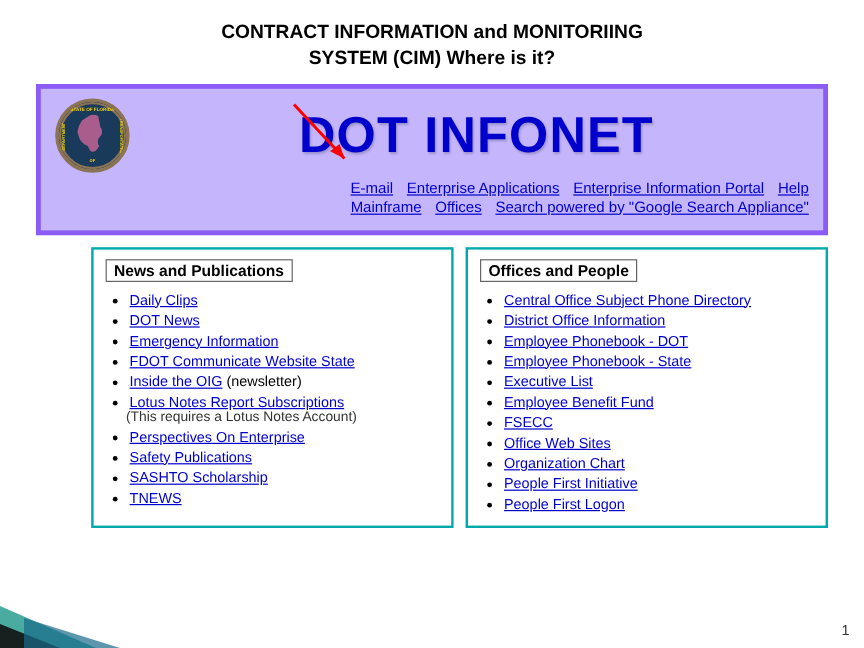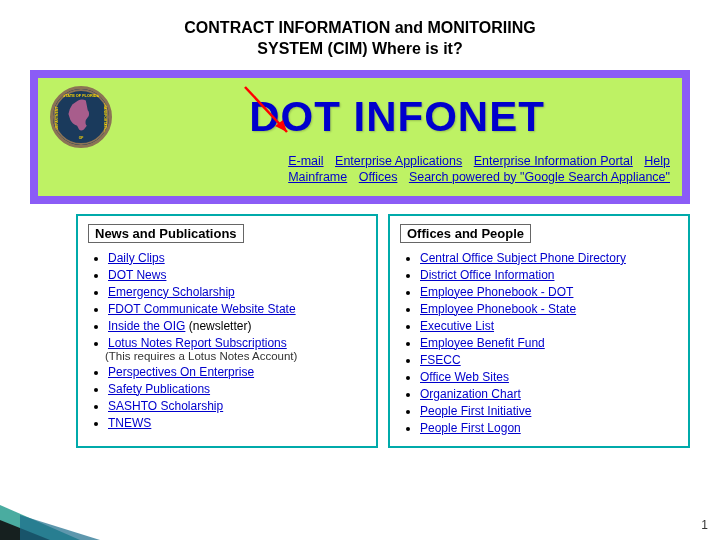--- a/index.html
+++ b/index.html
@@ -33,22 +33,22 @@
     }
     .arrow-svg {
       position: absolute;
       top: 0;
       left: 0;
     }
 
     
     .infonet-box {
       margin: 0 30px;
-      border: 8px solid #8b5cf6;
-      background: #bef264;
+      border: 4px solid #8b5cf6;
+      background: #c4b5fd;
       padding: 8px 12px 10px 12px;
     }
 
     .infonet-header {
       display: flex;
       align-items: center;
       gap: 12px;
       margin-bottom: 6px;
     }
 
@@ -204,21 +204,21 @@
   </div>
 </div>
 
 <div class="main-content">
 
   <div class="panel">
     <div class="panel-title">News and Publications</div>
     <ul>
       <li><a>Daily Clips</a></li>
       <li><a>DOT News</a></li>
-      <li><a>Emergency Scholarship</a></li>
+      <li><a>Emergency Information</a></li>
       <li><a>FDOT Communicate Website State</a></li>
       <li><a>Inside the OIG</a> <span>(newsletter)</span></li>
       <li>
         <a>Lotus Notes Report Subscriptions</a>
         <span class="note">(This requires a Lotus Notes Account)</span>
       </li>
       <li><a>Perspectives On Enterprise</a></li>
       <li><a>Safety Publications</a></li>
       <li><a>SASHTO Scholarship</a></li>
       <li><a>TNEWS</a></li>

